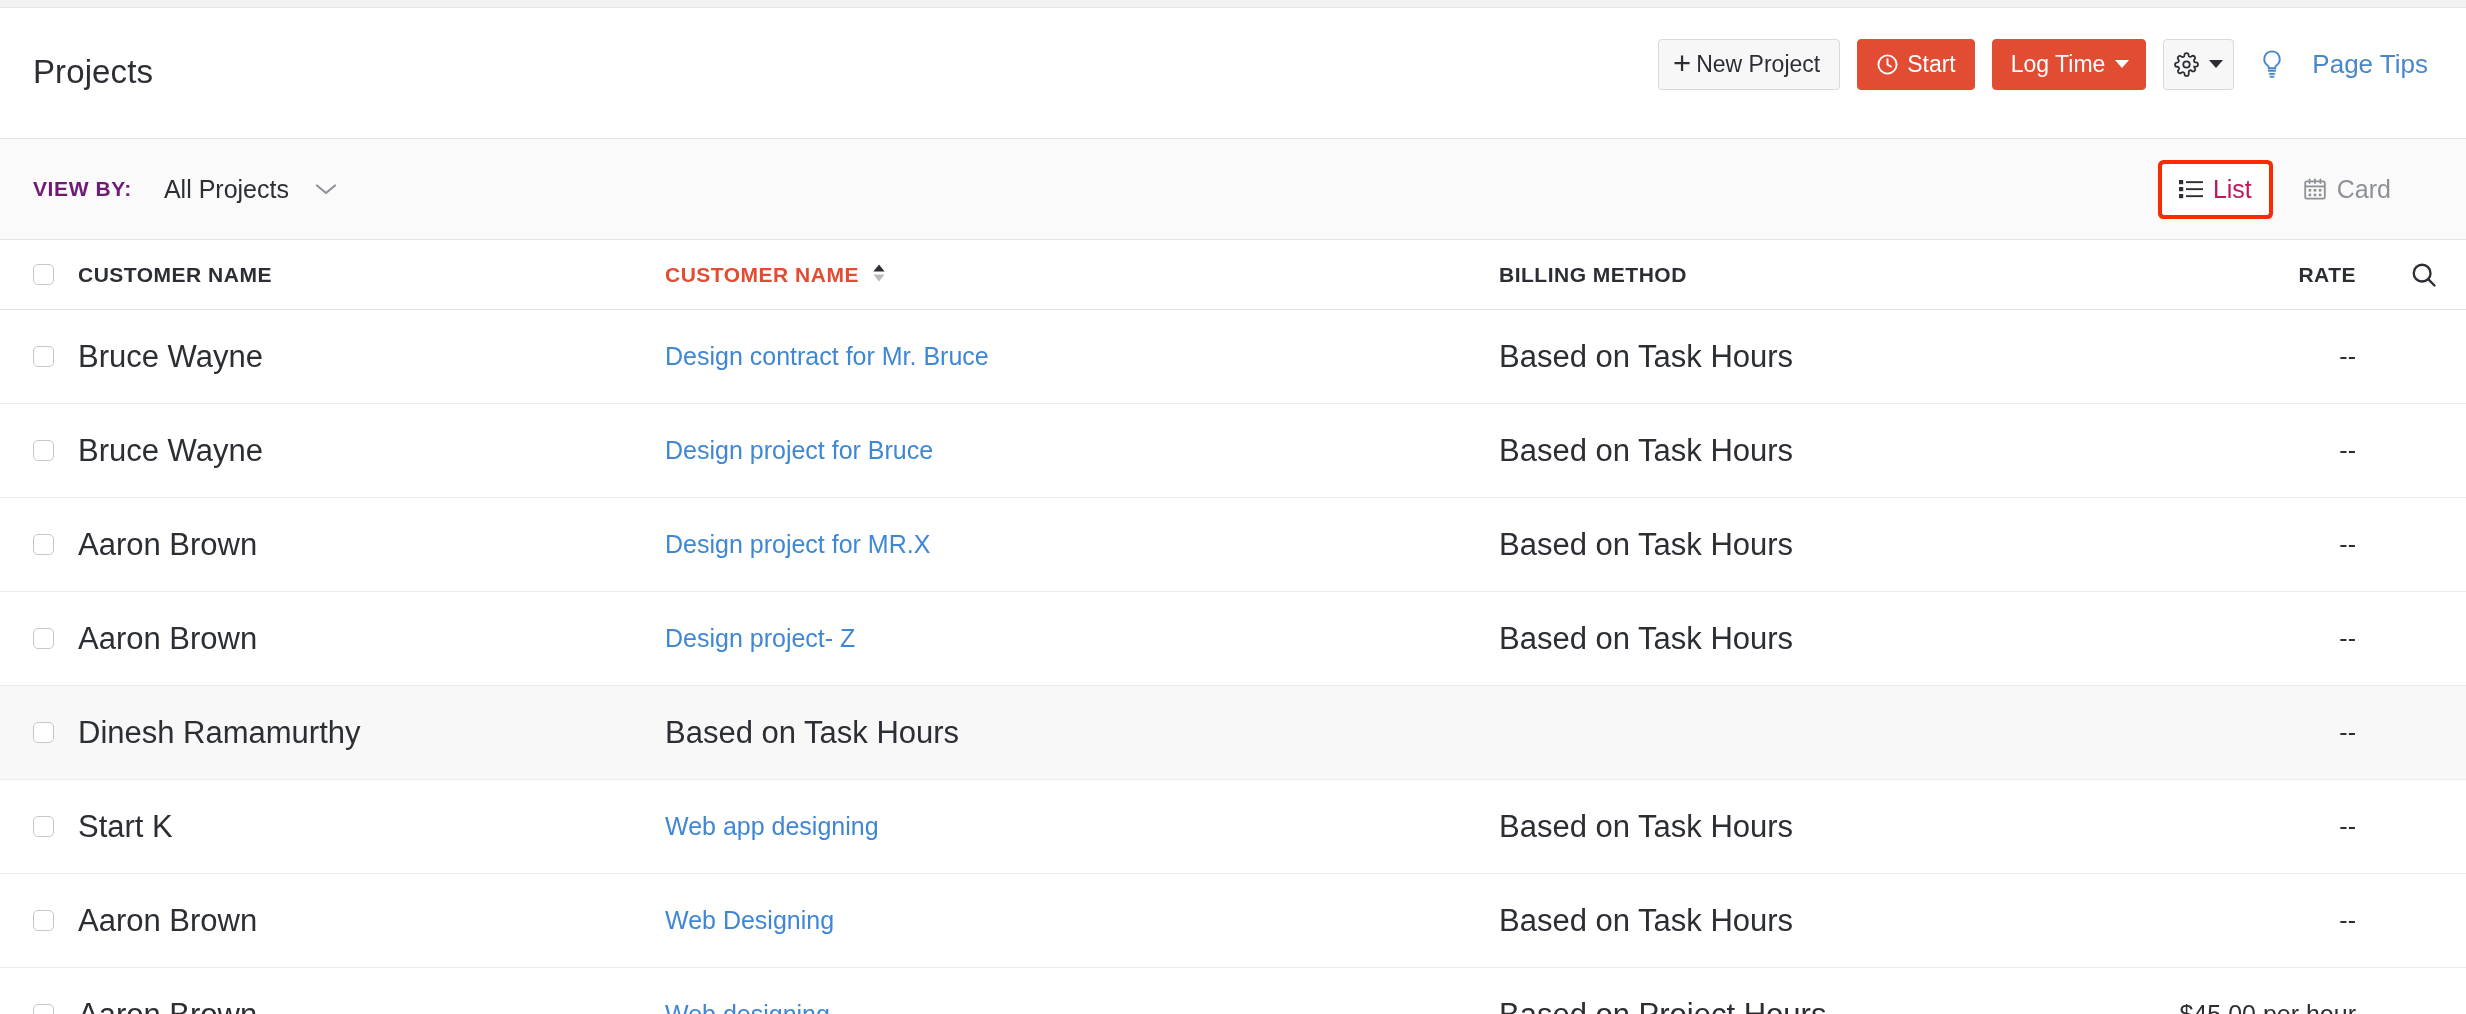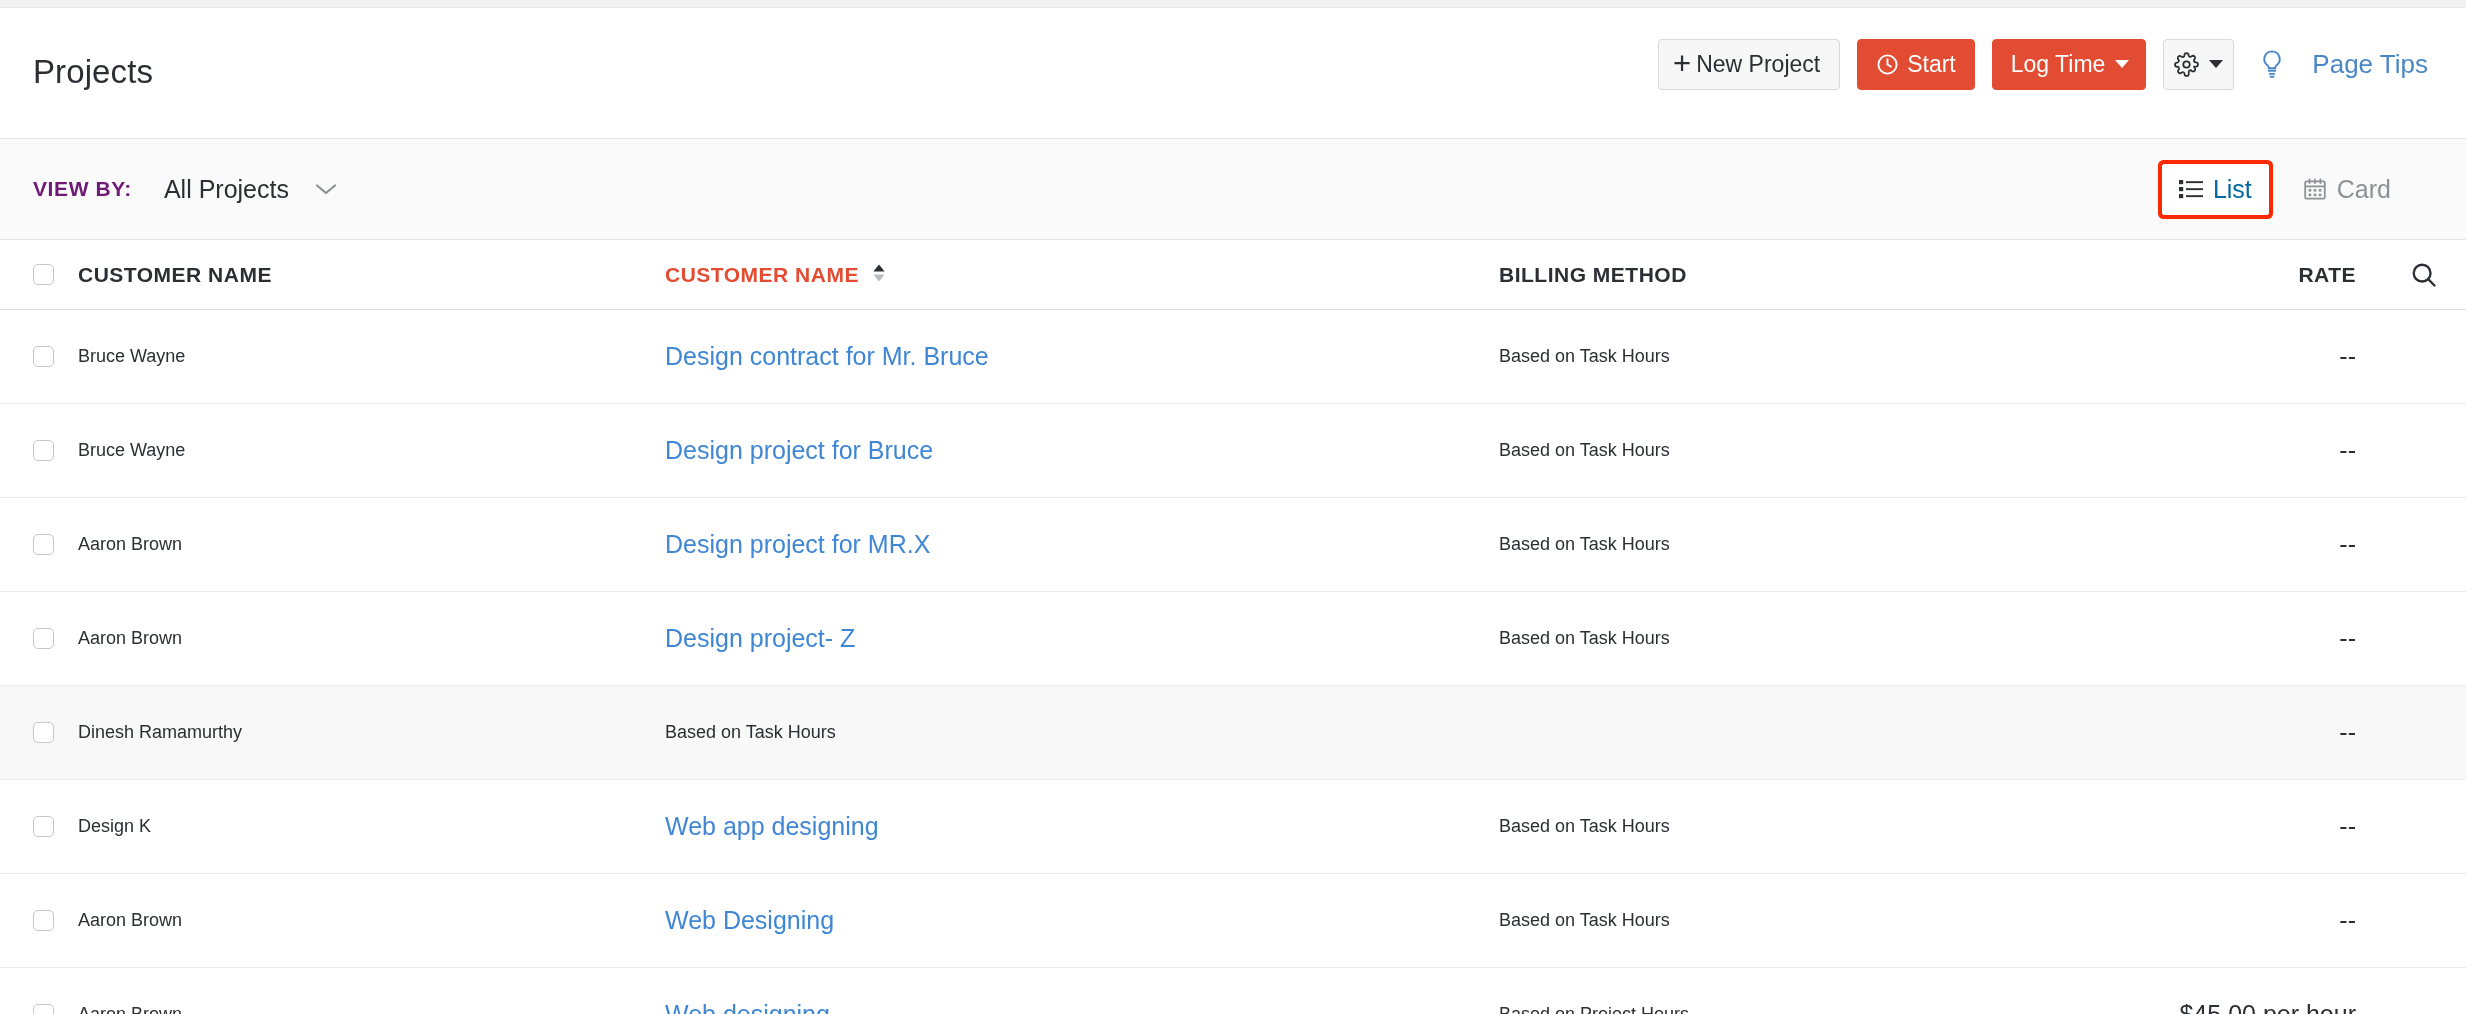--- a/index.html
+++ b/index.html
@@ -154,21 +154,21 @@
     align-items: center;
     gap: 10px;
     font-size: 25px;
     padding: 10px 16px;
     cursor: pointer;
     border-radius: 2px;
     background: transparent;
     border: 1px solid transparent;
   }
   .vt-btn.active {
-    color: #0369a1;
+    color: #be185d;
     background: #ffffff;
     border: 1px solid #fff;
     box-shadow: 0 0 0 4px #fc2a00;
     margin: 0 9px 0 4px;
   }
   .vt-btn.inactive { color: #8d9196; }
 
   
   .table { width: 100%; }
   .trow {
@@ -208,21 +208,21 @@
     color: #2b2e33;
   }
   .th.sorted { color: #e14c33; }
   .sort-ind {
     display: inline-block;
     margin-left: 9px;
     position: relative;
     top: 1px;
   }
   .td-text {
-    font-size: 18px;
+    font-size: 31px;
     color: #2b2e33;
   }
   .td-link {
     font-size: 25px;
     color: #3f87d4;
     cursor: pointer;
     text-decoration: none;
   }
   .td-rate {
     font-size: 25px;
@@ -413,21 +413,21 @@
         </div>
         <div class="c-customer"><span class="td-text">Dinesh Ramamurthy</span></div>
         <div class="c-billing"><span class="td-text">Based on Task Hours</span></div>
         <div class="c-rate"><span class="td-rate">--</span></div>
         <div class="c-search"></div>
       </div>
       <div class="trow">
         <div class="c-check">
           <span class="cbox"></span>
         </div>
-        <div class="c-customer"><span class="td-text">Design K</span></div>
+        <div class="c-customer"><span class="td-text">Start K</span></div>
         <div class="c-project"><span class="td-link">Web app designing</span></div>
         <div class="c-billing"><span class="td-text">Based on Task Hours</span></div>
         <div class="c-rate"><span class="td-rate">--</span></div>
         <div class="c-search"></div>
       </div>
       <div class="trow">
         <div class="c-check">
           <span class="cbox"></span>
         </div>
         <div class="c-customer"><span class="td-text">Aaron Brown</span></div>

